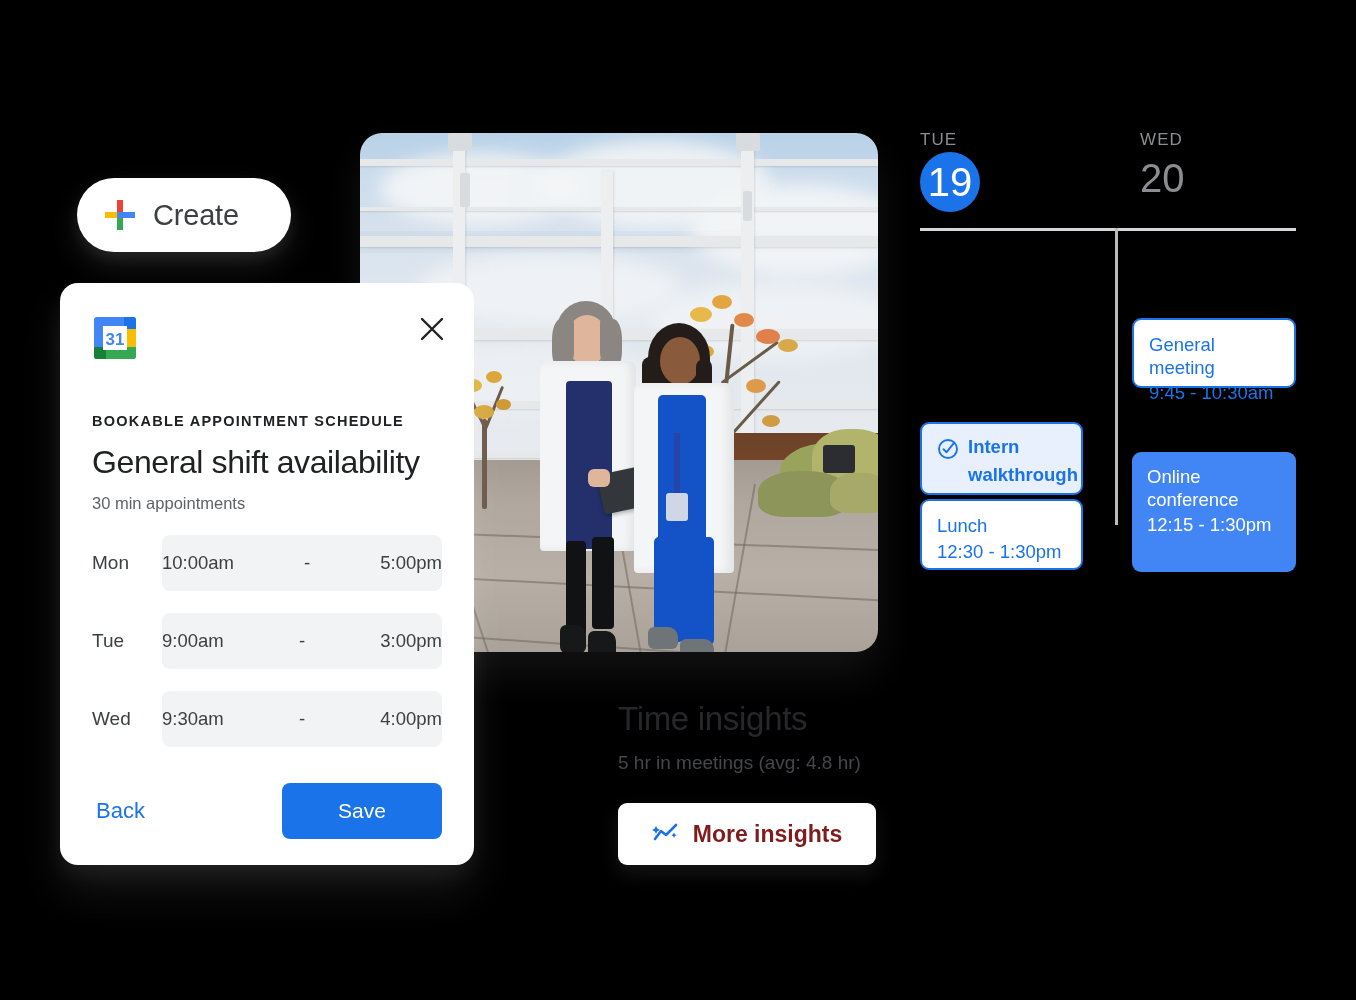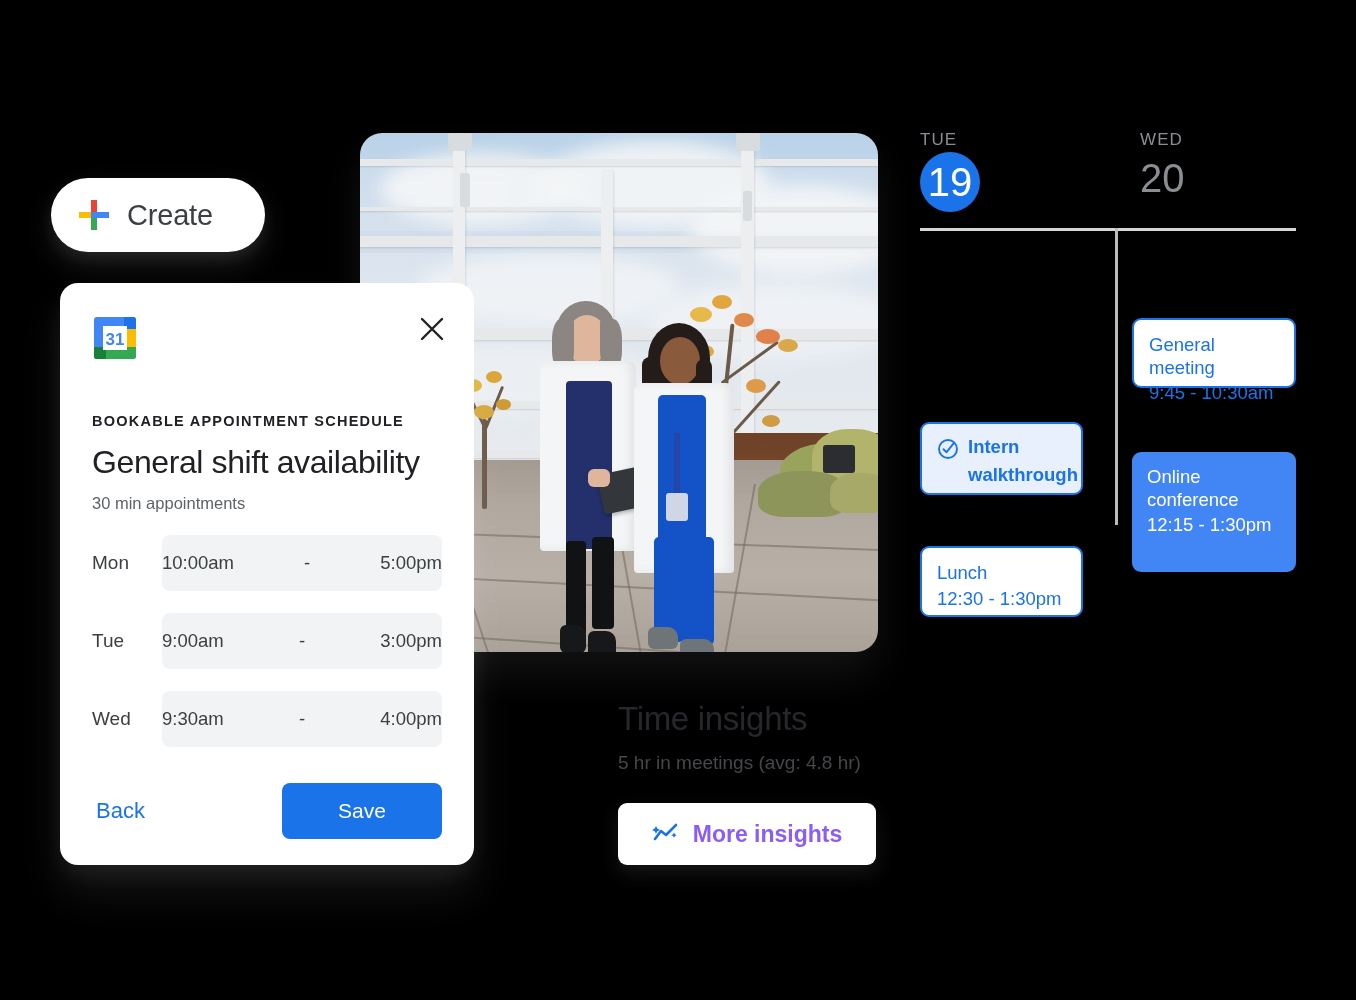--- a/index.html
+++ b/index.html
@@ -6,21 +6,21 @@
   html, body {
     width: 1356px; height: 1000px;
     background: #000;
     font-family: "Liberation Sans", sans-serif;
     overflow: hidden;
   }
   #stage { position: relative; width: 1356px; height: 1000px; background: #000; }
 
   
   #create-btn {
-    position: absolute; left: 51px; top: 178px;
+    position: absolute; left: 77px; top: 178px;
     width: 214px; height: 74px;
     background: #ffffff; border-radius: 37px;
     display: flex; align-items: center; gap: 16px;
     padding-left: 26px;
     box-shadow: 0 14px 30px rgba(255,255,255,0.10), 0 6px 16px rgba(255,255,255,0.07);
     cursor: pointer;
   }
   #create-btn .plus { position: relative; width: 34px; height: 34px; flex: 0 0 34px; }
   #create-btn .label {
     font-size: 29px; color: #3c4043; letter-spacing: -0.2px; font-weight: 400;
@@ -122,21 +122,21 @@
   #insights { position: absolute; left: 618px; top: 700px; width: 420px; }
   #insights-title { font-size: 33px; font-weight: 400; color: #26272b; letter-spacing:-.3px; }
   #insights-sub { margin-top: 14px; font-size: 19px; color: #46474b; }
   #more-insights-btn {
     position: absolute; left: 618px; top: 803px;
     width: 258px; height: 62px; background: #ffffff; border: none;
     border-radius: 9px; display: flex; align-items: center; justify-content: center;
     gap: 13px; cursor: pointer; font-family: inherit;
     box-shadow: 0 8px 20px rgba(255,255,255,0.09);
   }
-  #more-insights-btn .mi-label { font-size: 23px; color: #8b5cf6; font-weight: 700; }
+  #more-insights-btn .mi-label { font-size: 23px; color: #7f1d1d; font-weight: 700; }
 
   
   #calendar { position: absolute; left: 920px; top: 130px; width: 376px; }
   .cal-cols { position: relative; height: 98px; }
   .cal-col-head { position: absolute; top: 0; }
   .cal-col-head.tue { left: 0; }
   .cal-col-head.wed { left: 220px; }
   .dow { font-size: 17px; letter-spacing: 1.1px; color: #8a8d91; }
   .daynum { margin-top: 8px; font-size: 40px; font-weight: 400; color: #8a8d91; line-height: 1; }
   .daynum.today {
@@ -368,21 +368,21 @@
             <path d="M6.5 11.2 L9.6 14.2 L16.4 5.6" fill="none" stroke="#1a73e8" stroke-width="1.9" stroke-linecap="round" stroke-linejoin="round"></path>
           </svg>
         </span>
         <span>
           <span class="t">Intern</span>
         </span>
       </div>
       <div class="t" style="padding-left:31px;">walkthrough</div>
     </div>
 
-    <div class="evt outline" style="left:0px; top:369px; width:163px; height:71px;margin-top:47px;">
+    <div class="evt outline" style="left:0px; top:369px; width:163px; height:71px;">
       <div class="t">Lunch</div>
       <div class="s">12:30 - 1:30pm</div>
     </div>
 
     <div class="evt outline" style="left:212px; top:188px; width:164px; height:70px;">
       <div class="t">General meeting</div>
       <div class="s">9:45 - 10:30am</div>
     </div>
 
     <div class="evt solid" style="left:212px; top:322px; width:164px; height:120px;">

